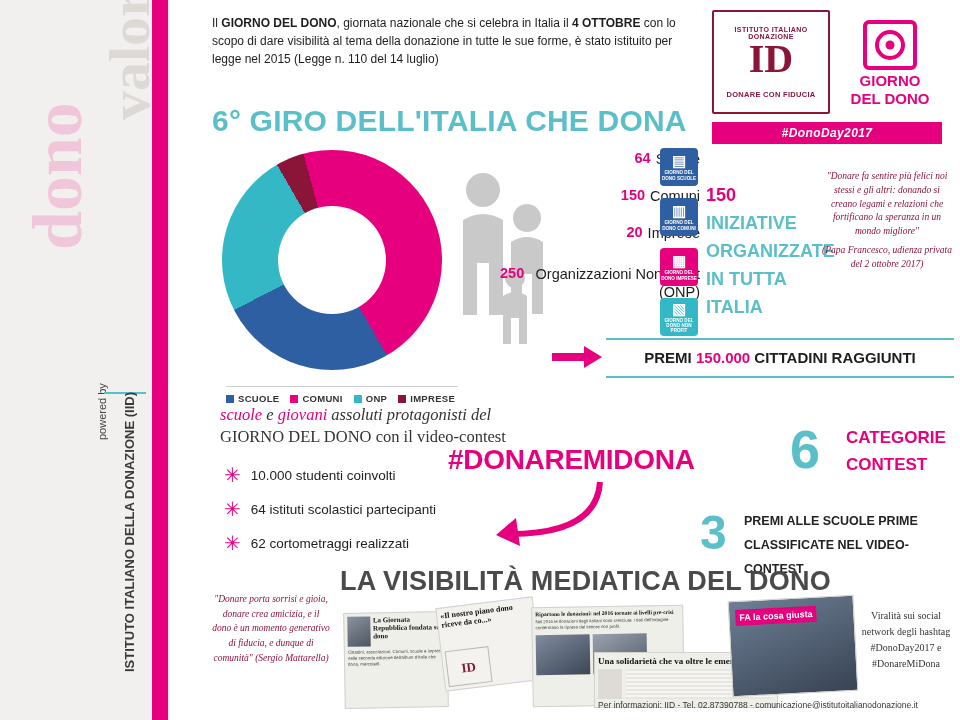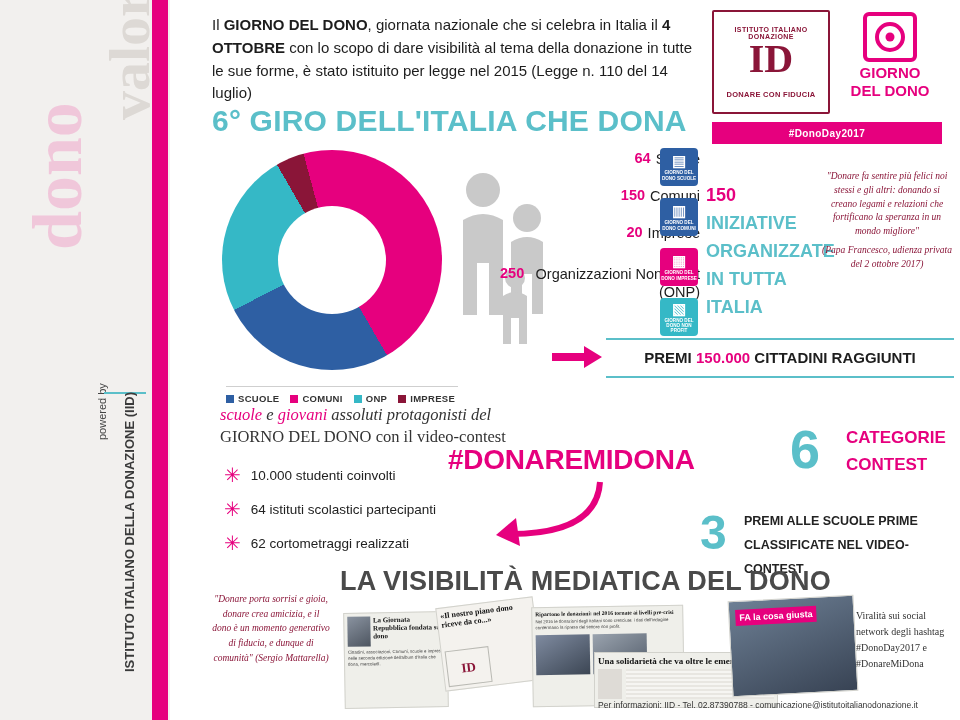--- a/index.html
+++ b/index.html
@@ -54,49 +54,49 @@
     font-size: 13px; font-weight: bold; color: #3a3a3a; white-space: nowrap;
   }
   .rail-rule {
     position: absolute; left: 104px; top: 392px; width: 42px; height: 2px;
     background: #5bbfc9;
   }
 
   
   .intro {
     position: absolute; left: 212px; top: 14px; width: 490px;
-    font-size: 15px; line-height: 1.52; color: #1d1d1d;
+    font-size: 12px; line-height: 1.52; color: #1d1d1d;
   }
   .intro b { font-weight: bold; }
 
   
   .logo-box {
     position: absolute; left: 712px; top: 10px; width: 230px; height: 110px;
   }
   .iid-logo {
     position: absolute; left: 0; top: 0; width: 118px; height: 104px;
     border: 2px solid #8a1538; border-radius: 2px;
     display: flex; flex-direction: column; align-items: center; justify-content: center;
     color: #8a1538; text-align: center;
   }
   .iid-logo .ring { font-size: 7px; letter-spacing: .4px; font-weight: bold; }
   .iid-logo .big { font-size: 40px; font-weight: bold; font-family: "Liberation Serif", serif; line-height: .95; }
   .iid-logo .tag { font-size: 7.5px; font-weight: bold; letter-spacing: .3px; margin-top: 12px; }
   .gdd-logo {
     position: absolute; left: 126px; top: 0; width: 104px; height: 104px;
-    display: flex; flex-direction: column; align-items: center; justify-content: flex-start;
+    display: flex; flex-direction: column; align-items: center; justify-content: center;
   }
   .gdd-mark {
     width: 58px; height: 50px; position: relative; margin-top: 2px;
   }
   .gdd-text { font-size: 15px; font-weight: bold; color: #e6007e; line-height: 1.0; text-align: center; margin-top: 3px; }
   .hashtag-bar {
     position: absolute; left: 0; top: 112px; width: 230px; height: 22px;
-    background: #e6007e; color: #fff; font-size: 10px; font-weight: bold;
-    display: flex; align-items: center; justify-content: center; letter-spacing: .4px;
+    background: #e6007e; color: #fff; font-size: 12px; font-weight: bold;
+    display: flex; align-items: center; justify-content: center; letter-spacing: .4px; font-style: italic;
   }
 
   
   .giro-title {
     position: absolute; left: 212px; top: 104px;
     font-size: 30px; font-weight: bold; color: #5bbfc9; letter-spacing: .2px;
   }
 
   
   .donut-wrap { position: absolute; left: 222px; top: 150px; width: 240px; height: 240px; }
@@ -220,21 +220,21 @@
   .clip {
     position: absolute; background: #efefea; border: 1px solid #d2d2cc;
     overflow: hidden; font-size: 4.4px; color: #444; line-height: 1.35; padding: 3px;
   }
   .clip .ct { font-weight: bold; font-size: 7px; color: #111; font-family: "Liberation Serif", serif; line-height: 1.15; }
   .clip-photo { background: linear-gradient(160deg,#6d7f94,#384354); }
 
   .social-note {
     position: absolute; left: 856px; top: 608px; width: 100px;
     font-family: "Liberation Serif", serif; font-size: 10px; color: #333;
-    line-height: 1.6; 
+    line-height: 1.6; text-align: center;
   }
 
   .footer {
     position: absolute; left: 560px; top: 700px; width: 396px;
     font-size: 8.5px; color: #333; text-align: center;
   }
 </style>
 </head>
 <body>
 

